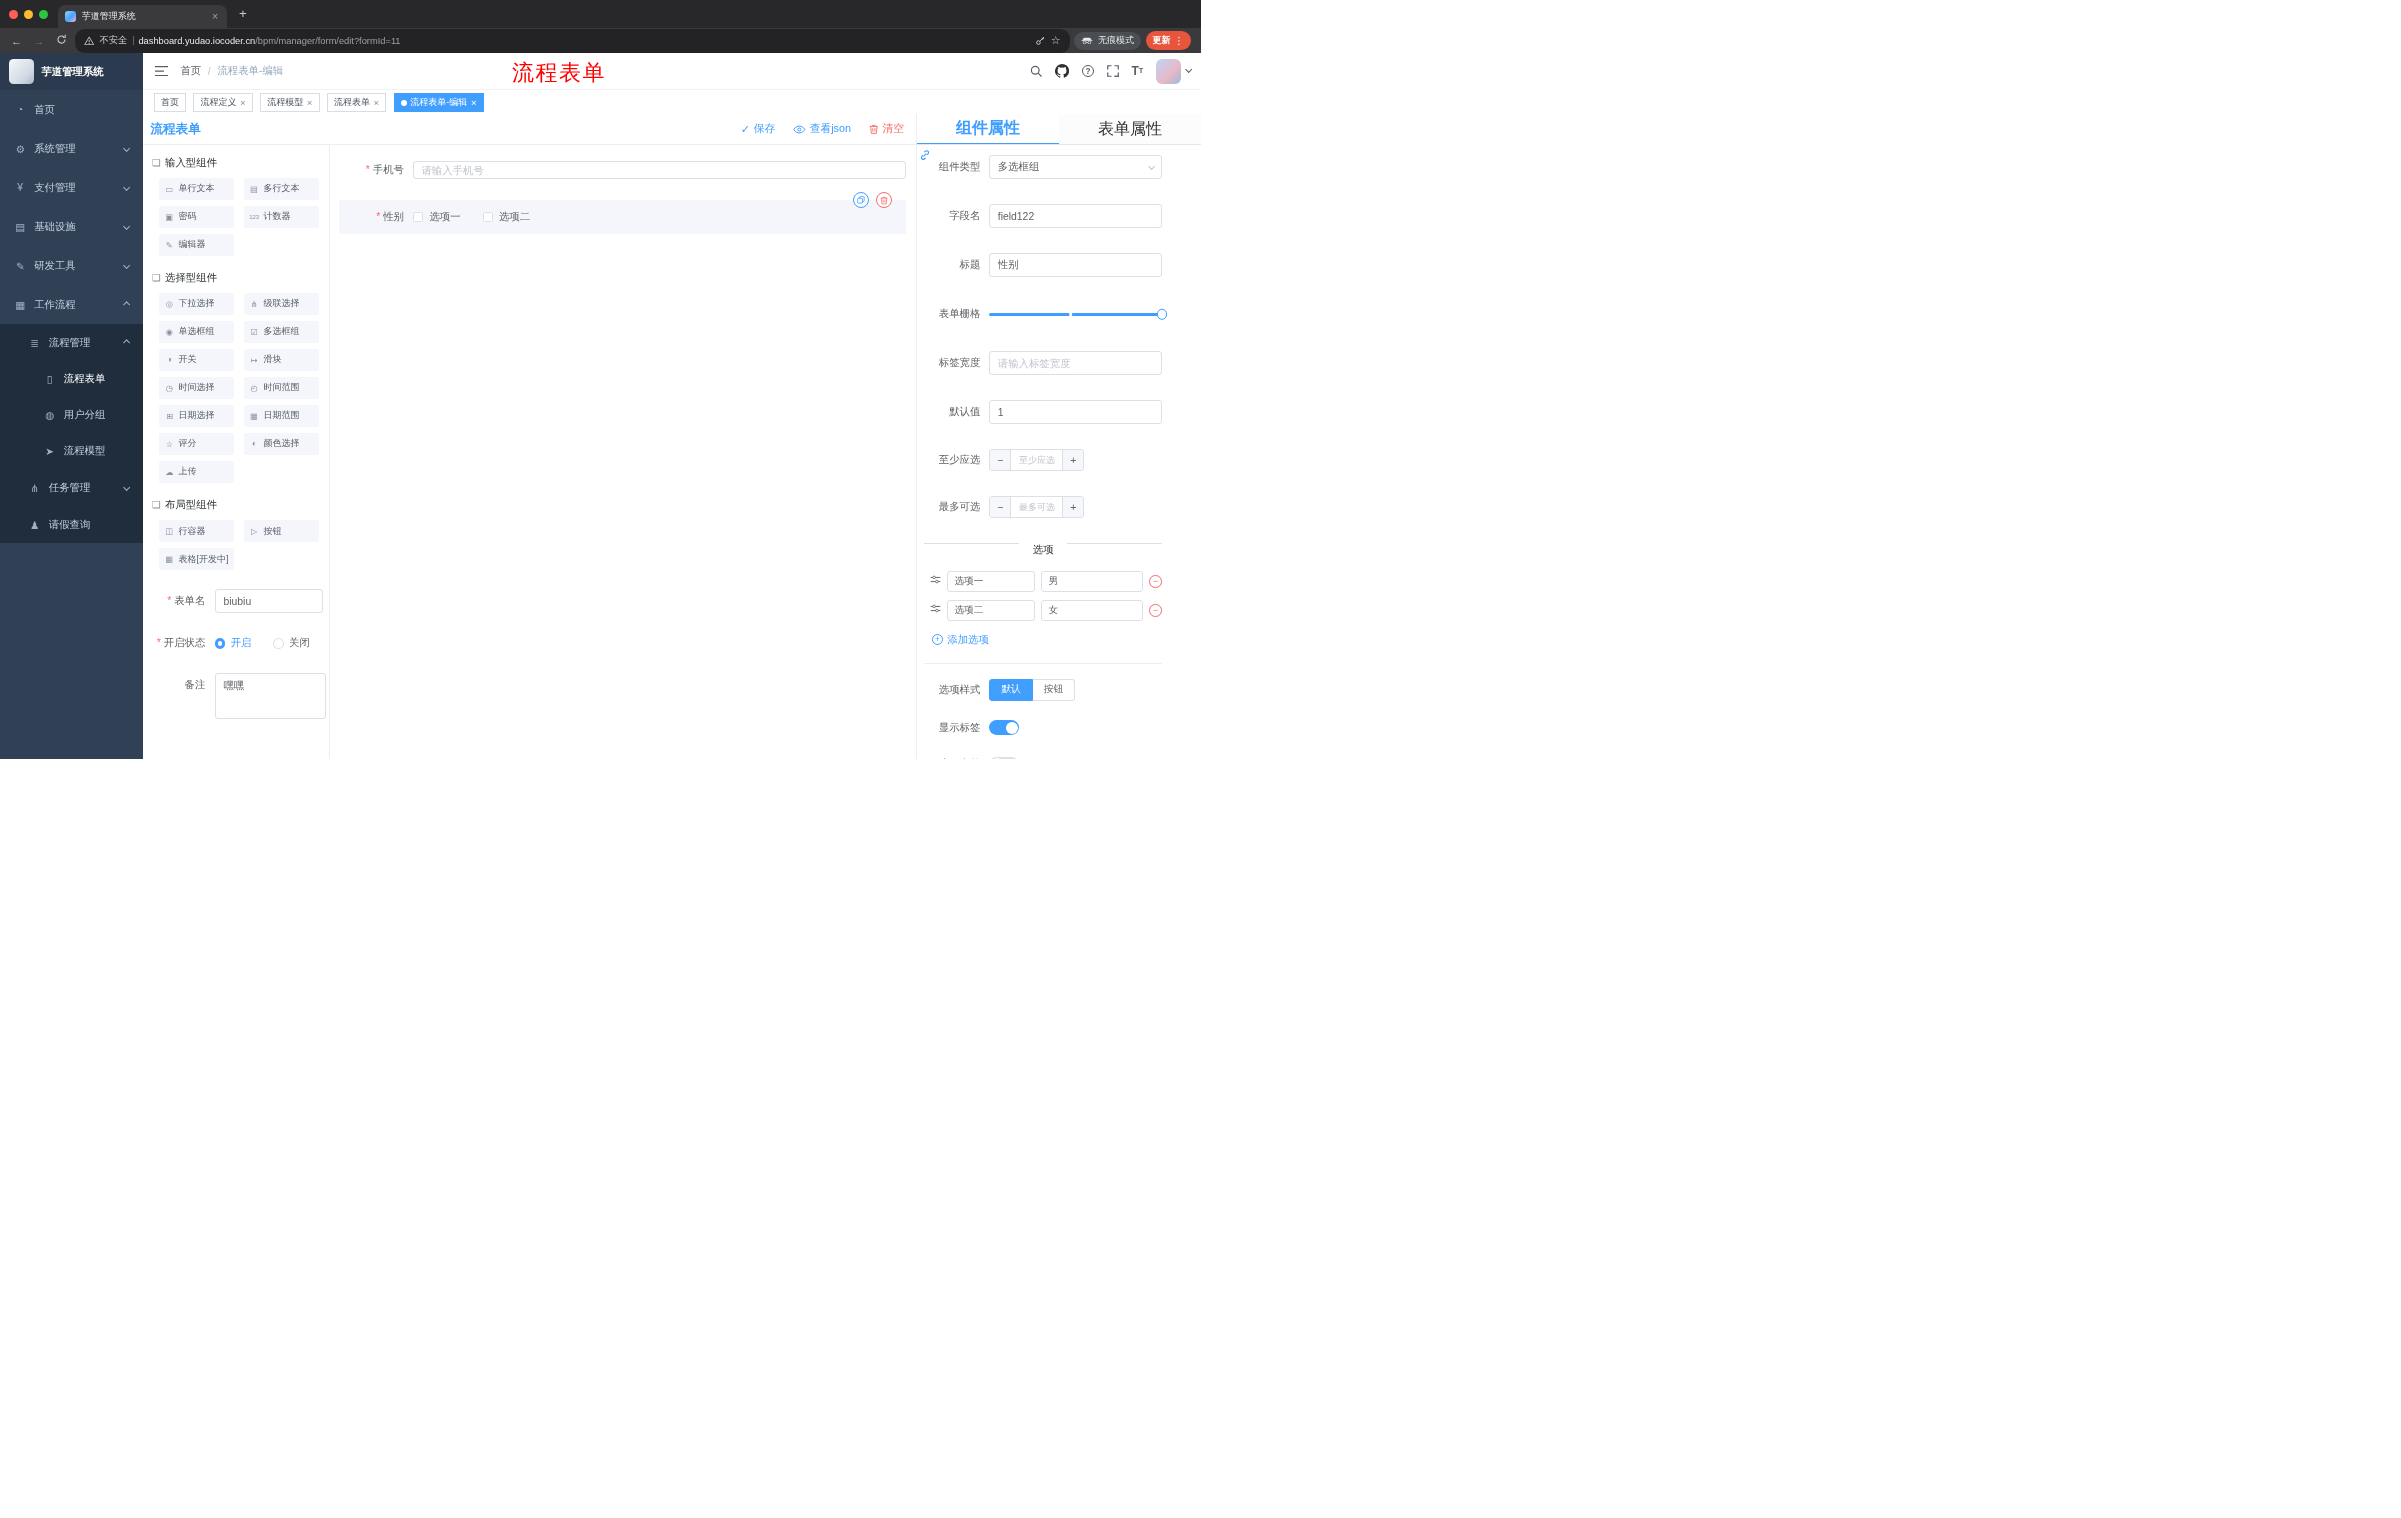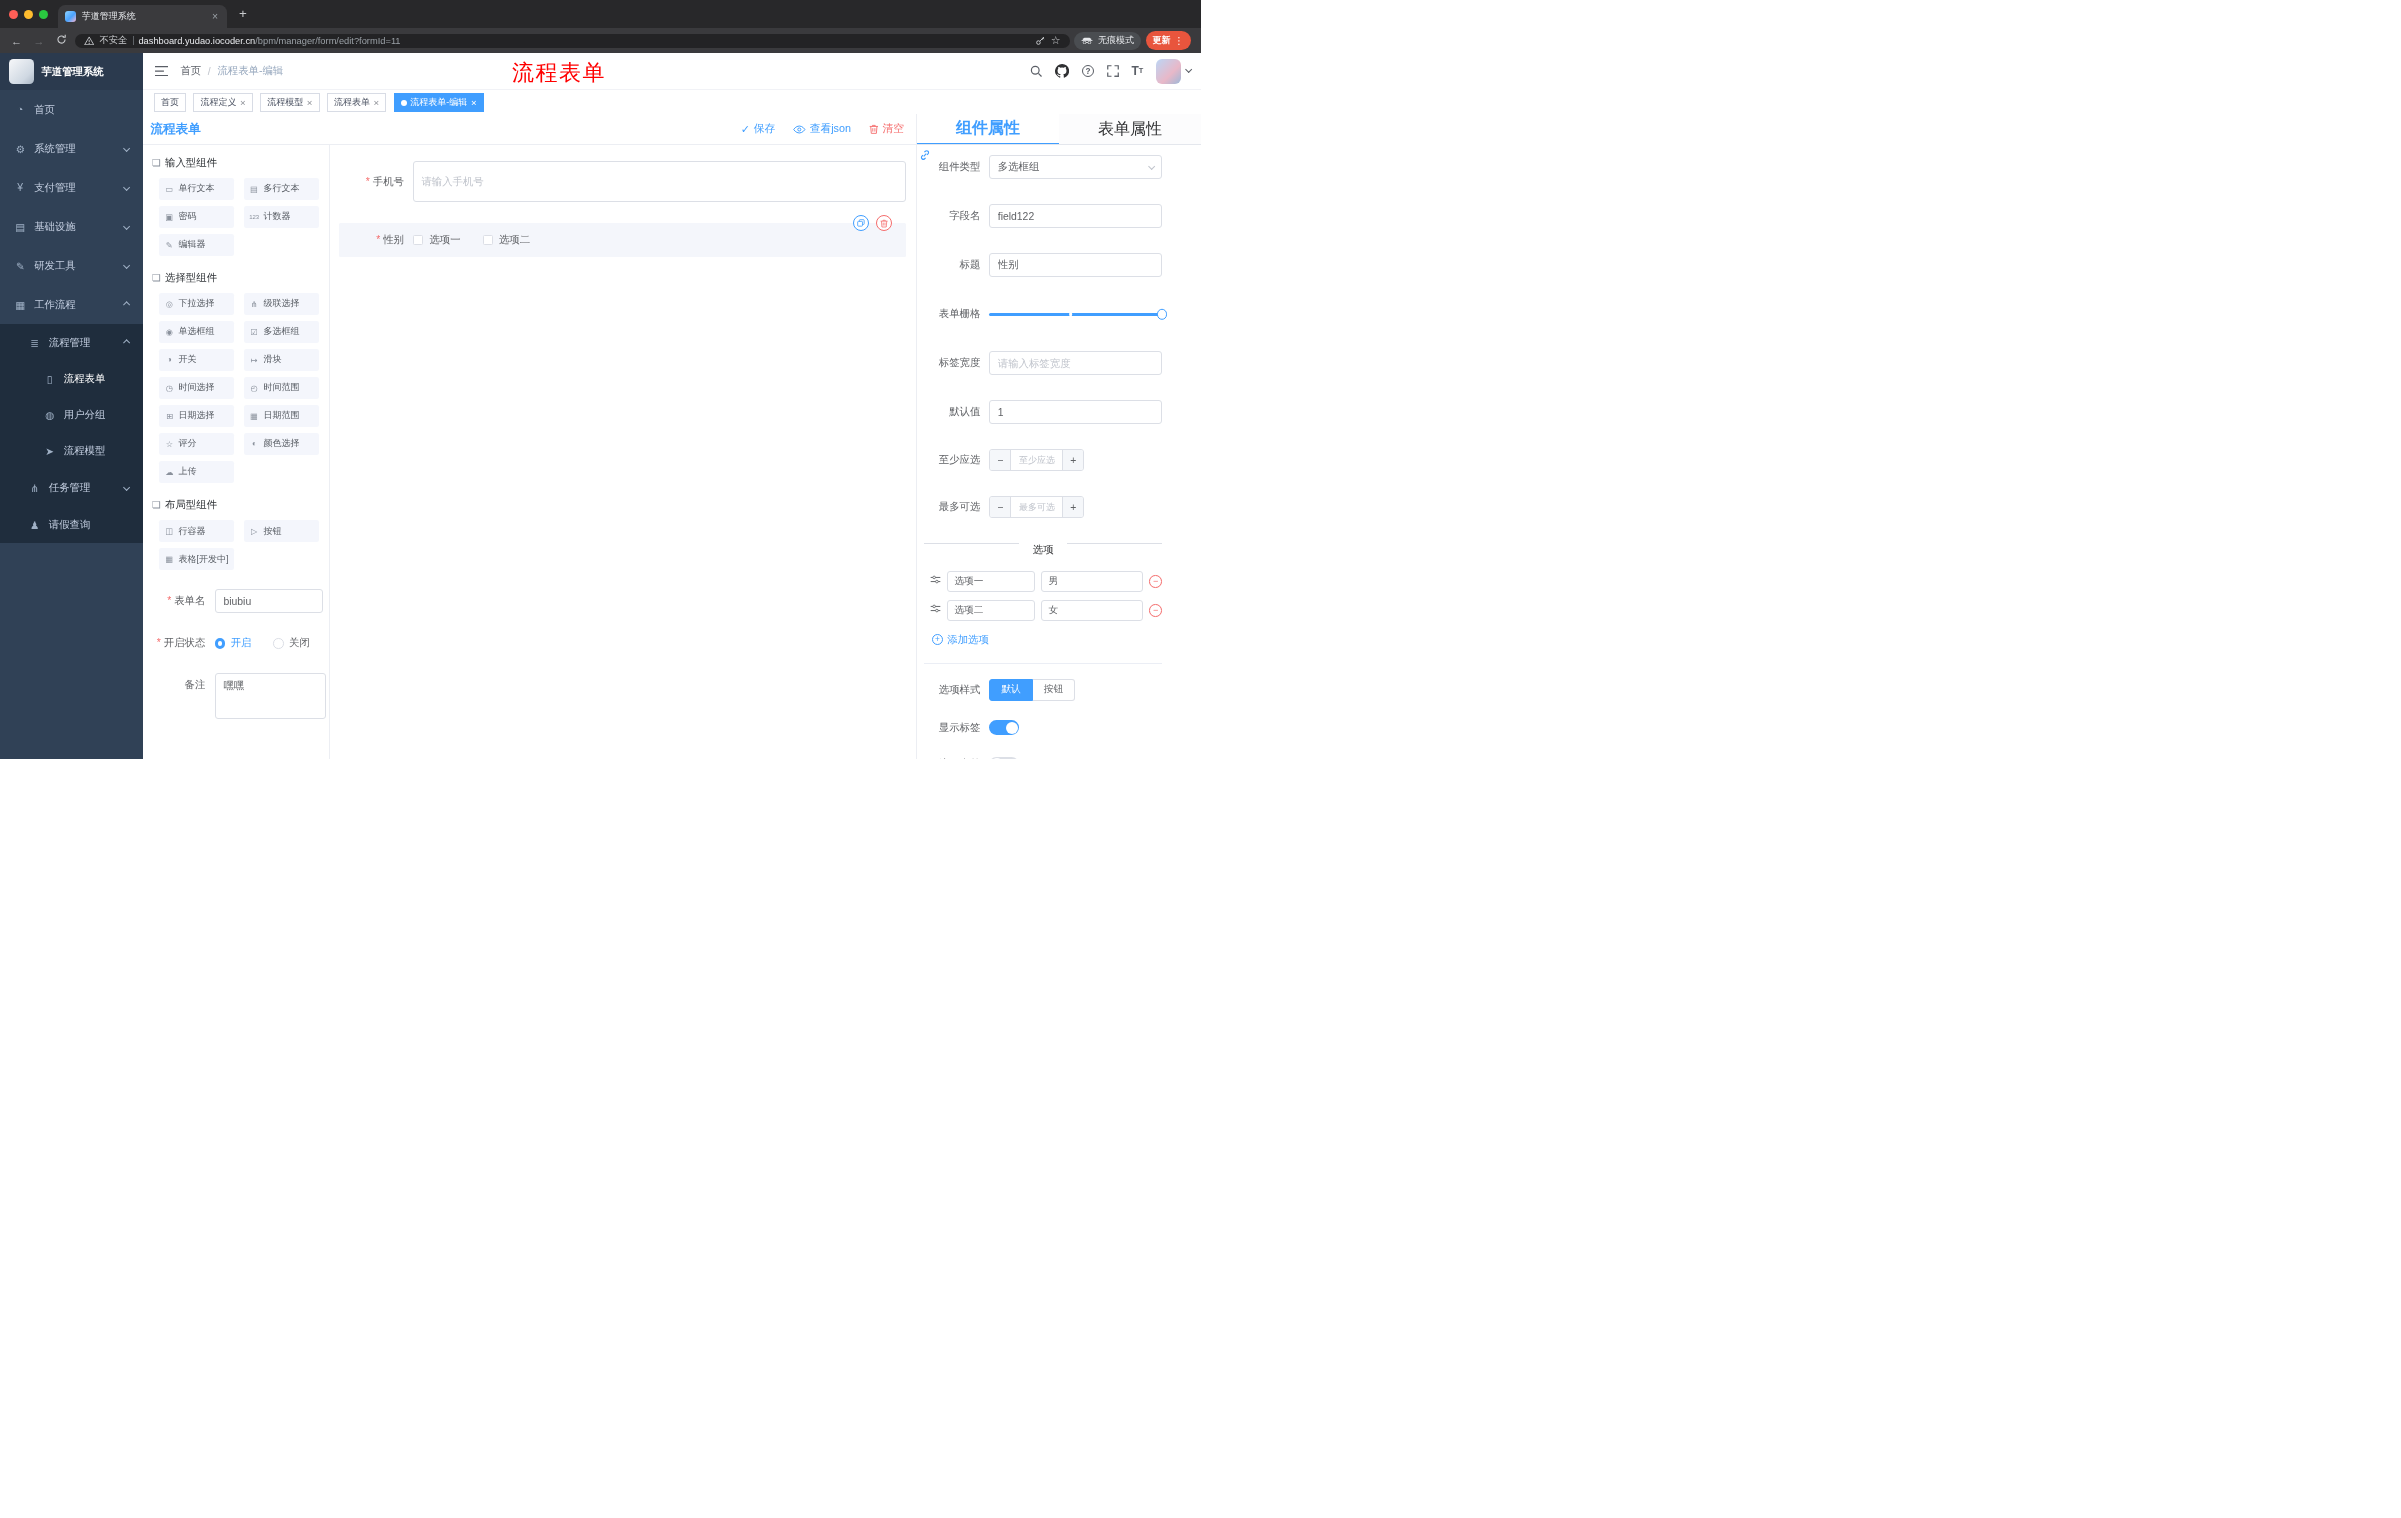--- a/index.html
+++ b/index.html
@@ -17,21 +17,21 @@
   border-radius:7.4px 7.4px 0 0;display:flex;align-items:center;gap:6px;padding:0 7.4px;
   color:#e8eaed;font-size:9px}
 .tab .fav{width:10.4px;height:10.4px;border-radius:3px;flex:none;
   background:linear-gradient(135deg,#8fd3ff,#4aa3ff 55%,#f7b5d0)}
 .tab .title{flex:1;white-space:nowrap;overflow:hidden}
 .tab .x{color:#9aa0a6;font-size:10.4px;padding:0 1.5px}
 .newtab{position:absolute;left:239px;top:6px;color:#c8cacd;font-size:13.4px;line-height:15px}
 #toolbar{height:25px;background:#3a3a3d;display:flex;align-items:center;gap:4.5px;padding:0 7.4px}
 .navbtn{color:#c8cacd;font-size:11px;width:18px;text-align:center;line-height:18px}
 .navbtn.dis{color:#6e7073}
-#omnibox{flex:1;height:14px;background:#232325;border-radius:9.7px;display:flex;align-items:center;
+#omnibox{flex:1;height:24px;background:#232325;border-radius:9.7px;display:flex;align-items:center;
   gap:5.2px;padding:0 9px;min-width:0;font-size:9.3px;color:#c8cacd}
 #omnibox .sep{width:0.7px;height:9.7px;background:#5f6368}
 #omnibox .url{white-space:nowrap;overflow:hidden;flex:1;min-width:0}
 #omnibox .host{color:#e8eaed}
 #omnibox .path{color:#9aa0a6}
 .starglyph{color:#c8cacd;font-size:11px}
 .incog{display:flex;align-items:center;gap:4.5px;background:#4a4d51;color:#e8eaed;font-size:9px;
   border-radius:9px;height:18px;padding:0 7.4px;flex:none}
 .update{display:flex;align-items:center;gap:3.7px;background:#e8553d;color:#fff;font-size:9px;
   font-weight:bold;border-radius:9.7px;height:19.3px;padding:0 6.7px;flex:none;margin-right:3px}
@@ -124,21 +124,21 @@
 .radio{display:flex;align-items:center;gap:5.2px;font-size:10.4px;color:#606266}
 .rdot{width:10.4px;height:10.4px;border:0.7px solid #dcdfe6;border-radius:50%;background:#fff;flex:none}
 .radio.on .rdot{border:3px solid #409eff}
 .radio.on{color:#409eff}
 
 
 #canvas{flex:1;min-width:0;padding:16.3px 10.4px 0 9px}
 .crow{display:flex;align-items:center;margin-bottom:21px}
 .clabel{width:74px;text-align:right;font-size:10.4px;color:#606266;padding-right:9px;
   white-space:nowrap;flex:none}
-.crow input.el{flex:1;height:41px}
+.crow input.el{flex:1;height:18px}
 .crow.selected{position:relative;background:#f4f6fb;border-radius:1.5px;padding:9.7px 10.4px 9.7px 0;
   margin-right:0}
 .cbgroup{display:flex;align-items:center;gap:22px}
 .cb{display:flex;align-items:center;gap:6px;font-size:10.4px;color:#606266}
 .cbbox{width:10.4px;height:10.4px;border:0.7px solid #dcdfe6;border-radius:1.5px;background:#fff;flex:none}
 .rowactions{position:absolute;top:-8.2px;right:13.4px;display:flex;gap:6.7px}
 .ract{width:16.3px;height:16.3px;border-radius:50%;background:#fff;display:flex;align-items:center;
   justify-content:center}
 .ract.copy{border:0.7px solid #409eff;color:#409eff}
 .ract.del{border:0.7px solid #f56c6c;color:#f56c6c}

